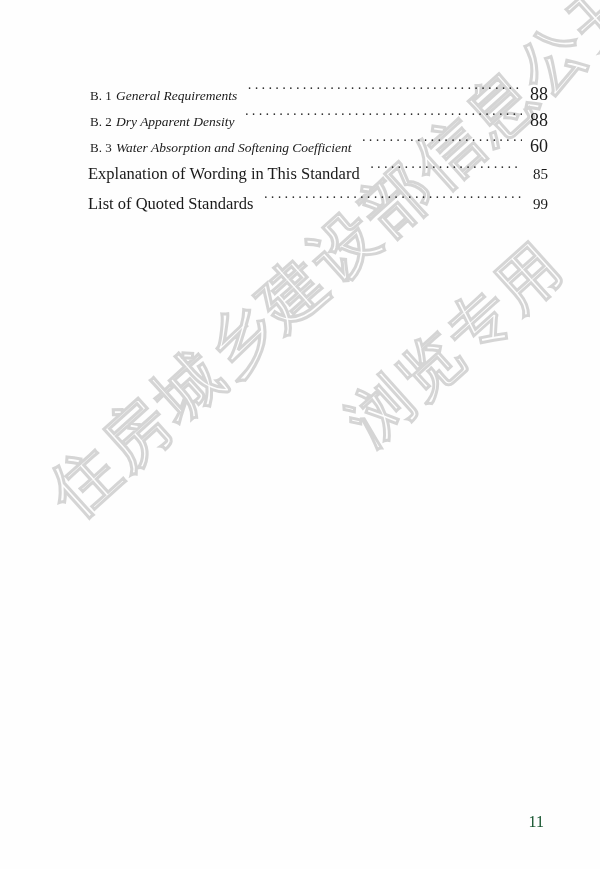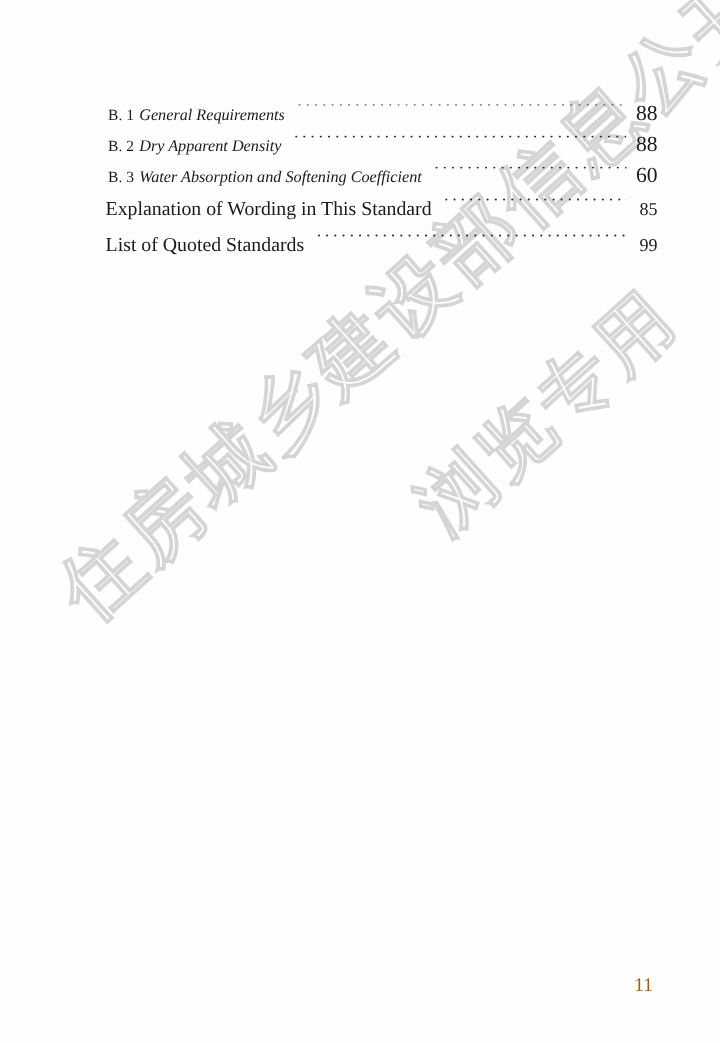--- a/index.html
+++ b/index.html
@@ -125,21 +125,21 @@
   .toc-row.major .toc-page {
     font-size: 15px;
   }
 
   
   #folio {
     position: absolute;
     right: 56px;
     bottom: 38px;
     font-size: 16px;
-    color: #a16207;
+    color: #14532d;
   }
 </style>
 </head>
 <body>
 
 <div id="page">
 
   <div id="watermark">
     <div class="wm-text" id="wm1">住房城乡建设部信息公开</div>
     <div class="wm-text" id="wm2">浏览专用</div>

